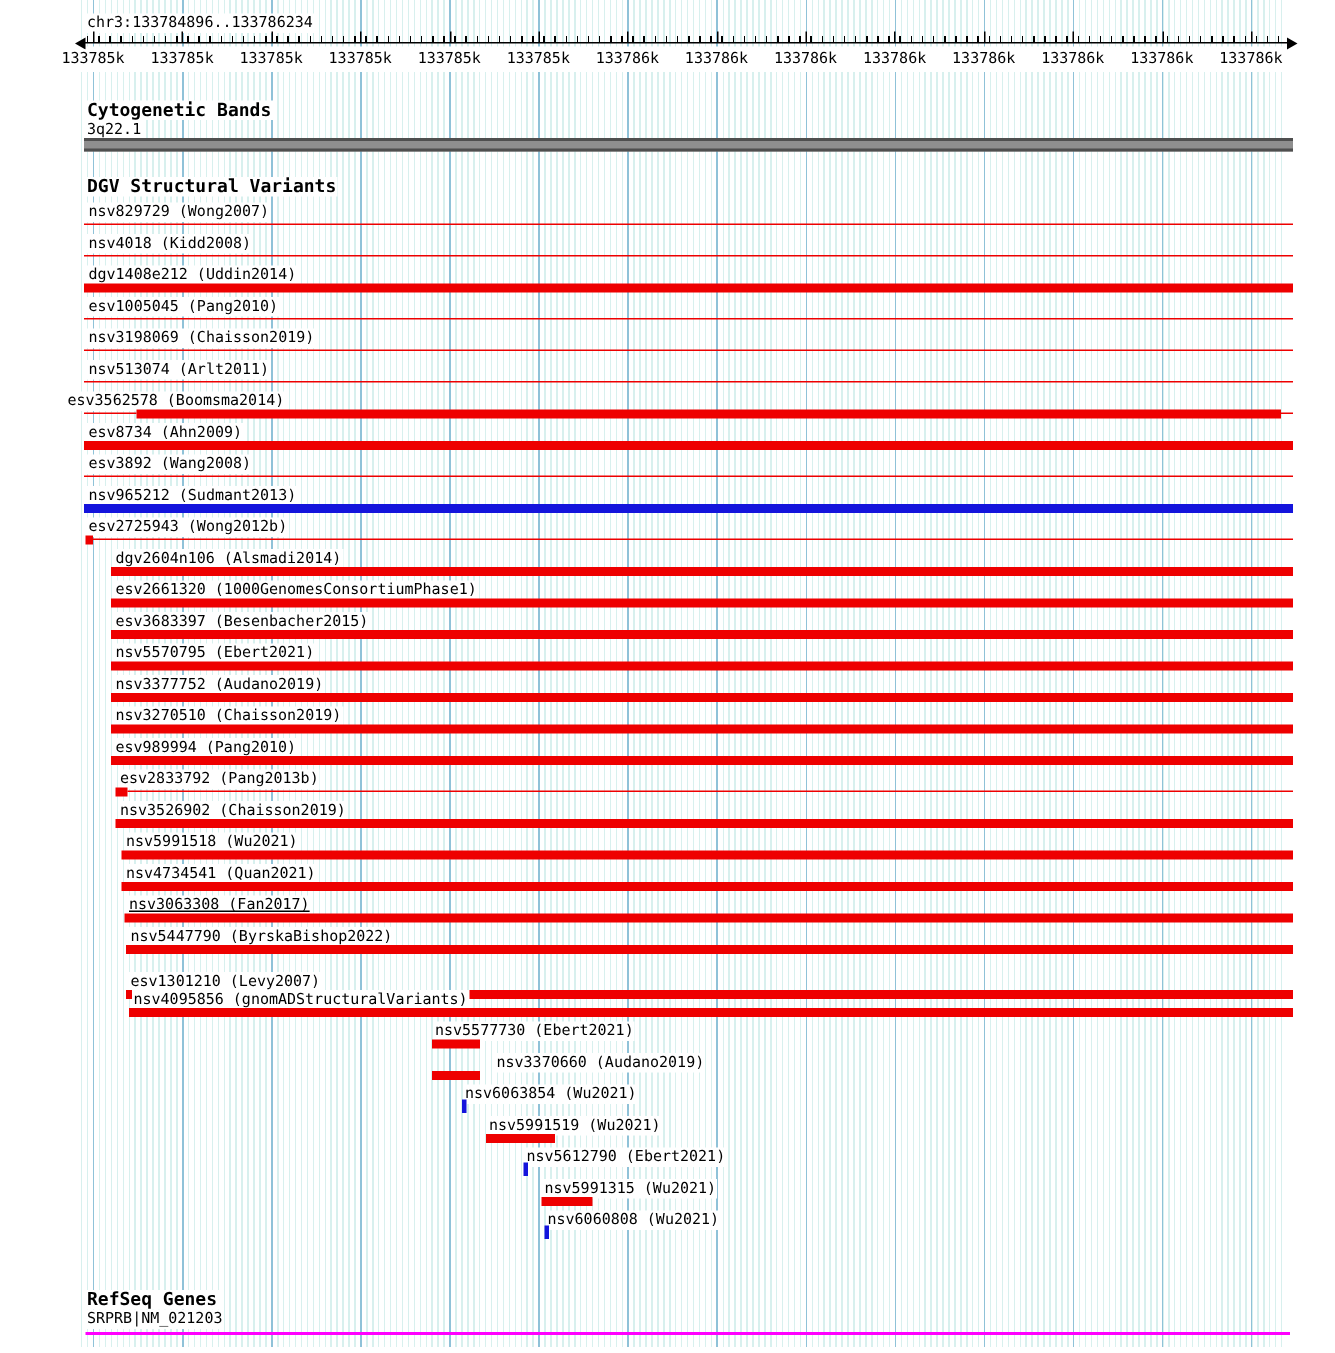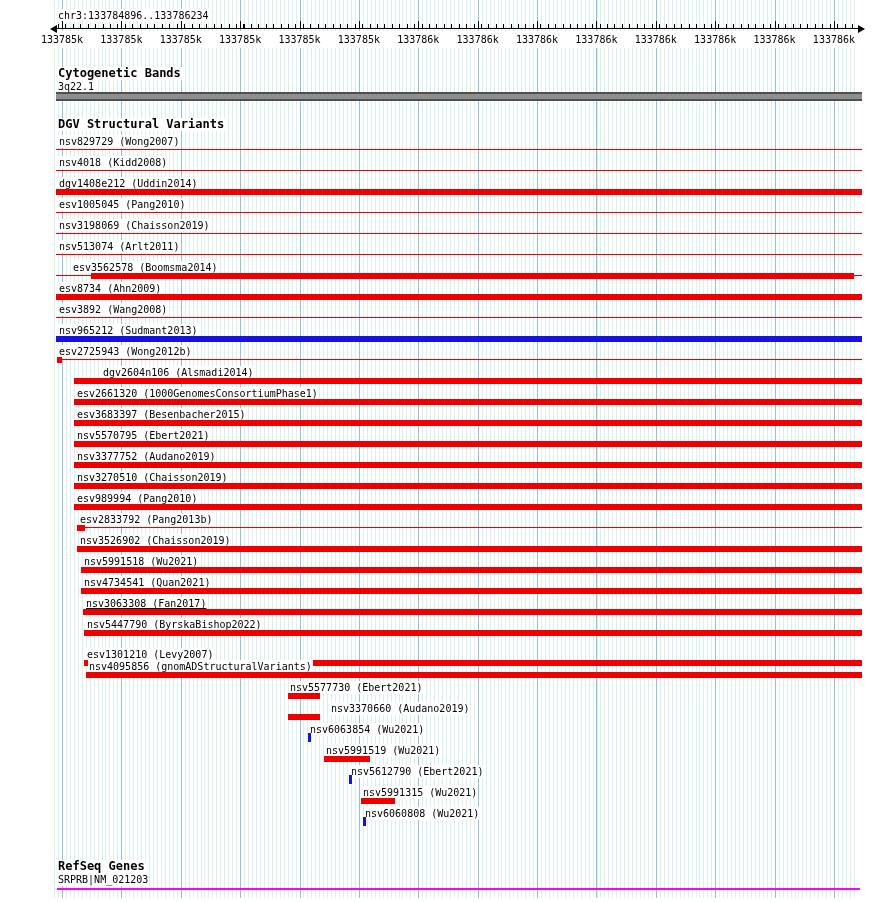--- a/index.html
+++ b/index.html
@@ -114,21 +114,21 @@
       </div>
       <div class="vrow" style="top: 219px;">
         <span class="vlabel" style="left: 58px;">nsv3198069 (Chaisson2019)</span>
         <div class="seg seg-thin" style="left: 56px; width: 806px; background: rgb(238, 0, 0);"></div>
       </div>
       <div class="vrow" style="top: 240px;">
         <span class="vlabel" style="left: 58px;">nsv513074 (Arlt2011)</span>
         <div class="seg seg-thin" style="left: 56px; width: 806px; background: rgb(238, 0, 0);"></div>
       </div>
       <div class="vrow" style="top: 261px;">
-        <span class="vlabel" style="left: 72px; text-align: right;">esv3562578 (Boomsma2014)</span>
+        <span class="vlabel" style="left: 44px; text-align: right;">esv3562578 (Boomsma2014)</span>
         <div class="seg seg-thin" style="left: 56px; width: 35px; background: rgb(238, 0, 0);"></div>
         <div class="seg seg-thick" style="left: 91px; width: 763px; background: rgb(238, 0, 0);"></div>
         <div class="seg seg-thin" style="left: 854px; width: 8px; background: rgb(238, 0, 0);"></div>
       </div>
       <div class="vrow" style="top: 282px;">
         <span class="vlabel" style="left: 58px;">esv8734 (Ahn2009)</span>
         <div class="seg seg-thick" style="left: 56px; width: 806px; background: rgb(238, 0, 0);"></div>
       </div>
       <div class="vrow" style="top: 303px;">
         <span class="vlabel" style="left: 58px;">esv3892 (Wang2008)</span>
@@ -137,21 +137,21 @@
       <div class="vrow" style="top: 324px;">
         <span class="vlabel" style="left: 58px;">nsv965212 (Sudmant2013)</span>
         <div class="seg seg-thick" style="left: 56px; width: 806px; background: rgb(20, 20, 220);"></div>
       </div>
       <div class="vrow" style="top: 345px;">
         <span class="vlabel" style="left: 58px;">esv2725943 (Wong2012b)</span>
         <div class="seg seg-thick" style="left: 57px; width: 5px; background: rgb(238, 0, 0);"></div>
         <div class="seg seg-thin" style="left: 62px; width: 800px; background: rgb(238, 0, 0);"></div>
       </div>
       <div class="vrow" style="top: 366px;">
-        <span class="vlabel" style="left: 76px; margin-left: 26px;">dgv2604n106 (Alsmadi2014)</span>
+        <span class="vlabel" style="left: 76px;">dgv2604n106 (Alsmadi2014)</span>
         <div class="seg seg-thick" style="left: 74px; width: 788px; background: rgb(238, 0, 0);"></div>
       </div>
       <div class="vrow" style="top: 387px;">
         <span class="vlabel" style="left: 76px;">esv2661320 (1000GenomesConsortiumPhase1)</span>
         <div class="seg seg-thick" style="left: 74px; width: 788px; background: rgb(238, 0, 0);"></div>
       </div>
       <div class="vrow" style="top: 408px;">
         <span class="vlabel" style="left: 76px;">esv3683397 (Besenbacher2015)</span>
         <div class="seg seg-thick" style="left: 74px; width: 788px; background: rgb(238, 0, 0);"></div>
       </div>

